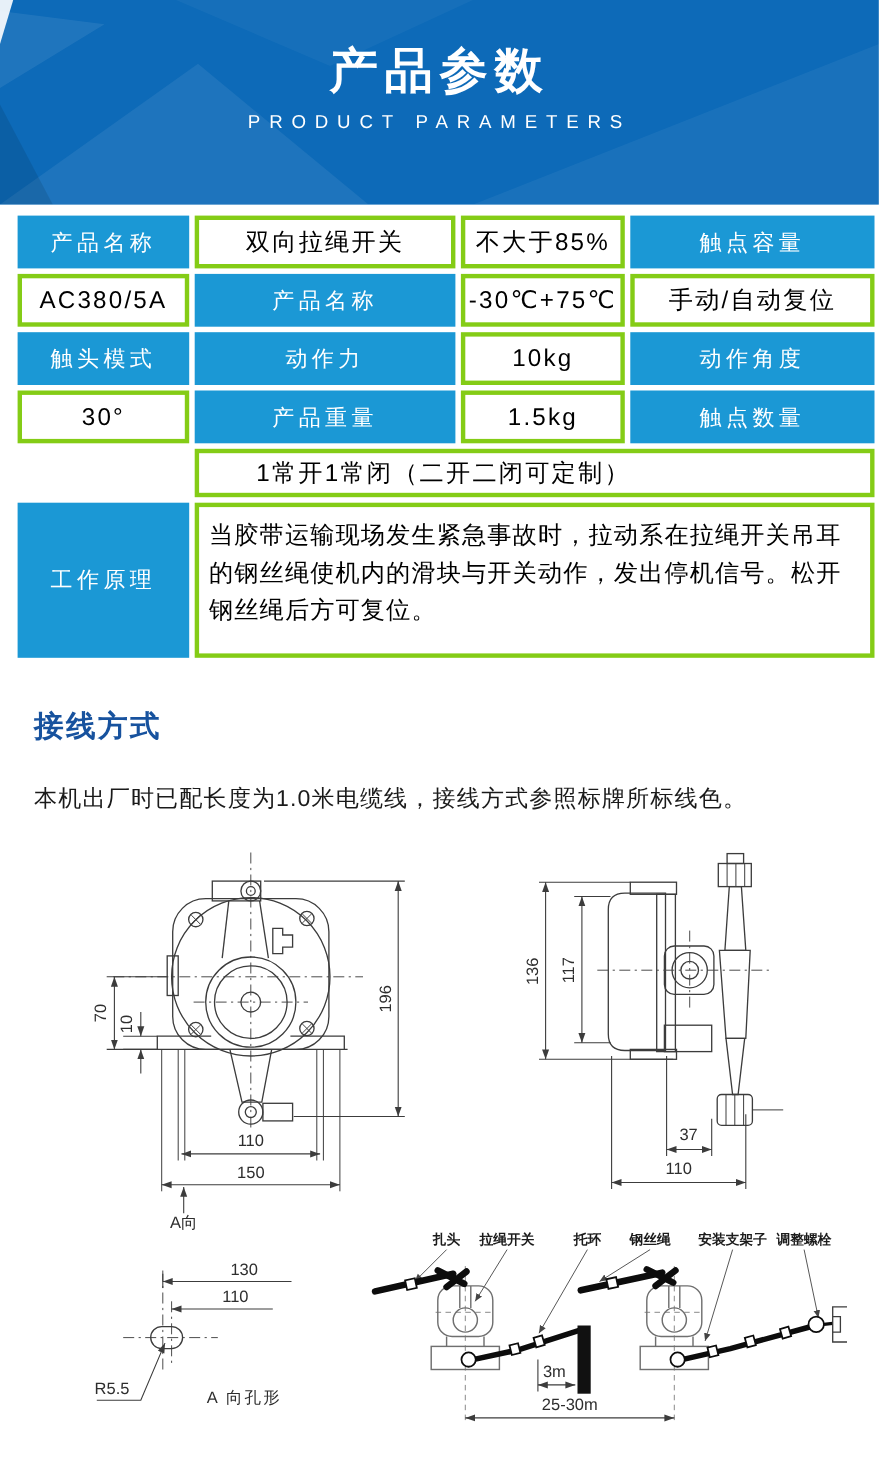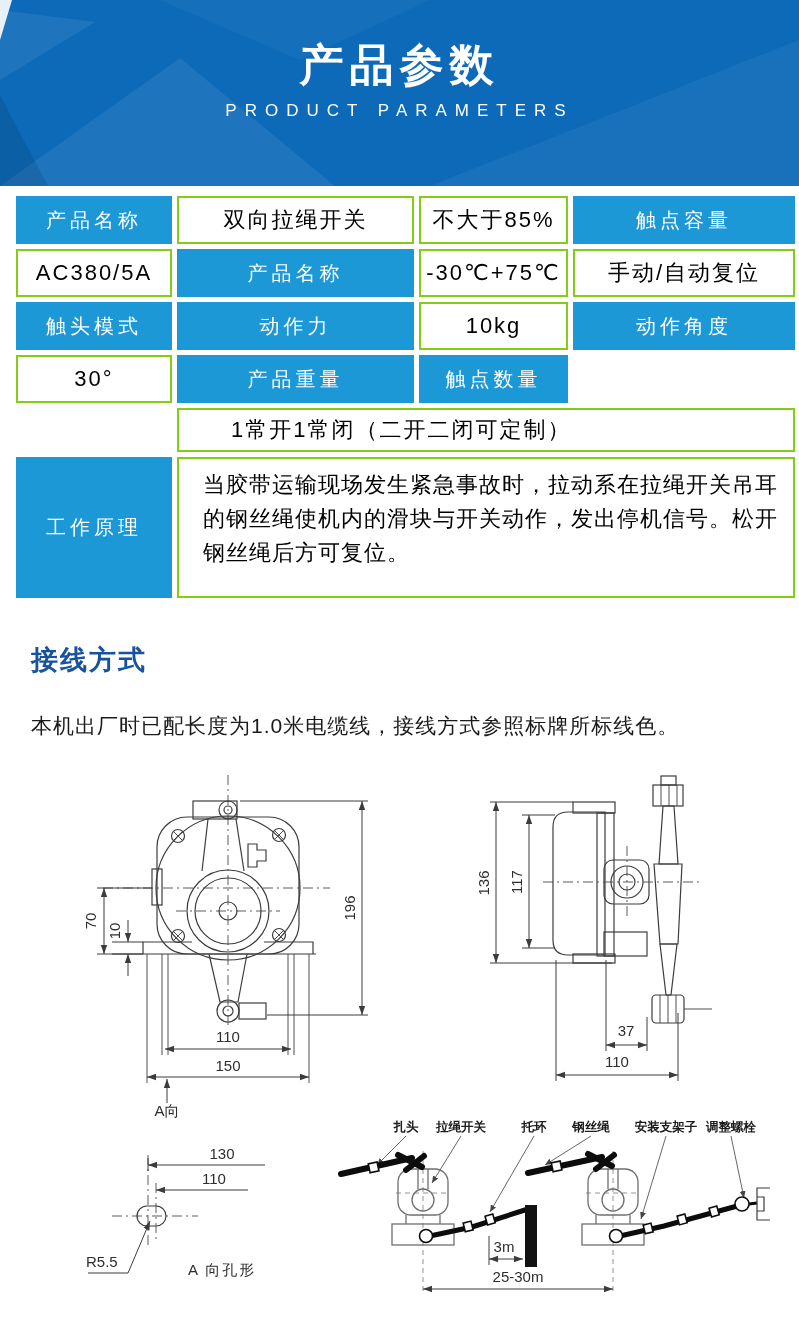--- a/index.html
+++ b/index.html
@@ -12,24 +12,24 @@
   .title { color:#ffffff; font-size:44px; font-weight:bold; letter-spacing:6px; line-height:1; }
   .subtitle { color:#ffffff; font-size:17px; letter-spacing:8px; margin-top:14px; }
 
   
   .spec { margin:10px 4px 0 16px; display:grid;
           grid-template-columns:156px 237px 149px 1fr;
           grid-template-rows:48px 48px 48px 48px 44px 141px;
           gap:5px; }
   .cell { display:flex; align-items:center; justify-content:center; }
   .lab  { background:#1b98d5; color:#ffffff; font-size:20px; letter-spacing:4px; }
-  .val  { background:#ffffff; border:2px solid #84cc16; color:#000; font-size:22px; letter-spacing:2px; }
+  .val  { background:#ffffff; border:4px solid #84cc16; color:#000; font-size:22px; letter-spacing:2px; }
   .span3 { grid-column:2/5; justify-content:flex-start; padding-left:52px; }
   .principle { grid-column:2/5; align-items:flex-start; justify-content:flex-start;
-               padding:9px 10px 0 24px; font-size:22px; line-height:34px; letter-spacing:1px; text-align:left; }
+               padding:9px 10px 0 9px; font-size:22px; line-height:34px; letter-spacing:1px; text-align:left; }
 
   
   .wiring { margin:44px 0 0 31px; }
   .wiring-h { color:#17529e; font-size:27px; font-weight:bold; letter-spacing:2px; }
   .wiring-p { margin-top:34px; font-size:21px; color:#1a1a1a; letter-spacing:1px; }
 
   
   svg.dwg { display:block; margin-top:18px; }
   .ln  { stroke:#3c3c3c; stroke-width:1.2; fill:none; }
   .lnt { stroke:#3c3c3c; stroke-width:0.9; fill:none; }
@@ -73,20 +73,21 @@
   <div class="cell val">-30℃+75℃</div>
 
   <div class="cell val">手动/自动复位</div>
   <div class="cell lab">触头模式</div>
   <div class="cell lab">动作力</div>
   <div class="cell val">10kg</div>
 
   <div class="cell lab">动作角度</div>
   <div class="cell val">30°</div>
   <div class="cell lab">产品重量</div>
+  <div class="cell val">1.5kg</div>
 
   <div class="cell lab">触点数量</div>
   <div class="cell val span3">1常开1常闭（二开二闭可定制）</div>
 
   <div class="cell lab">工作原理</div>
   <div class="cell val principle">当胶带运输现场发生紧急事故时，拉动系在拉绳开关吊耳的钢丝绳使机内的滑块与开关动作，发出停机信号。松开钢丝绳后方可复位。</div>
 </div>
 
 <div class="wiring">
   <div class="wiring-h">接线方式</div>

